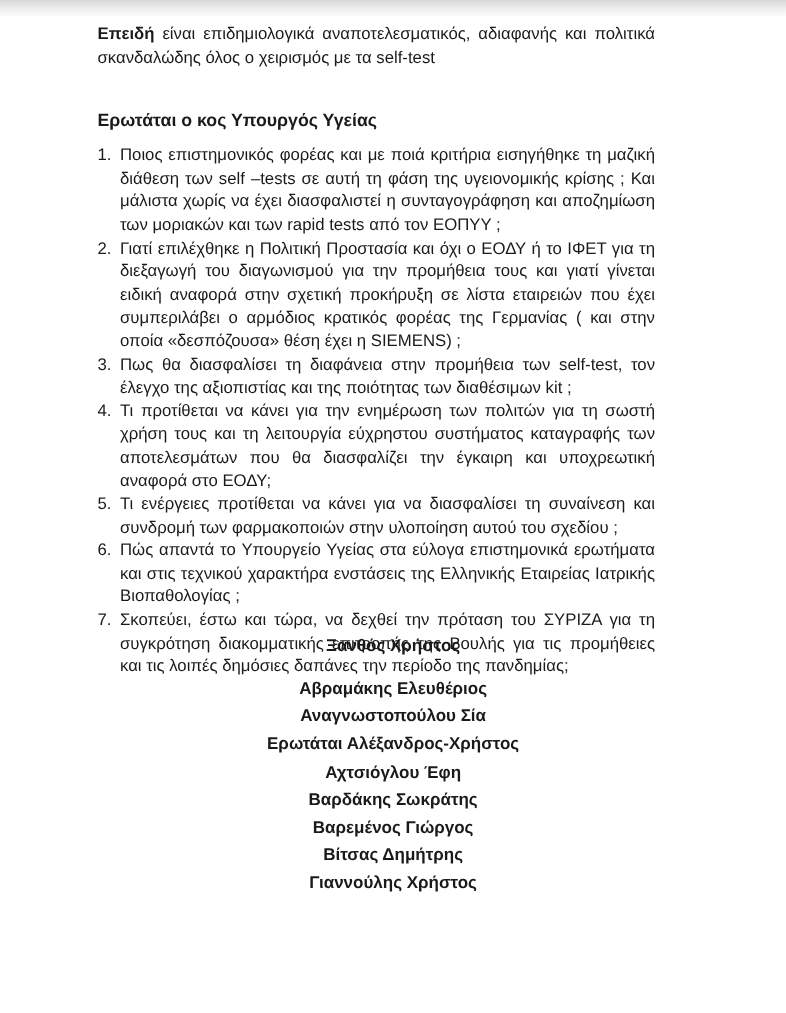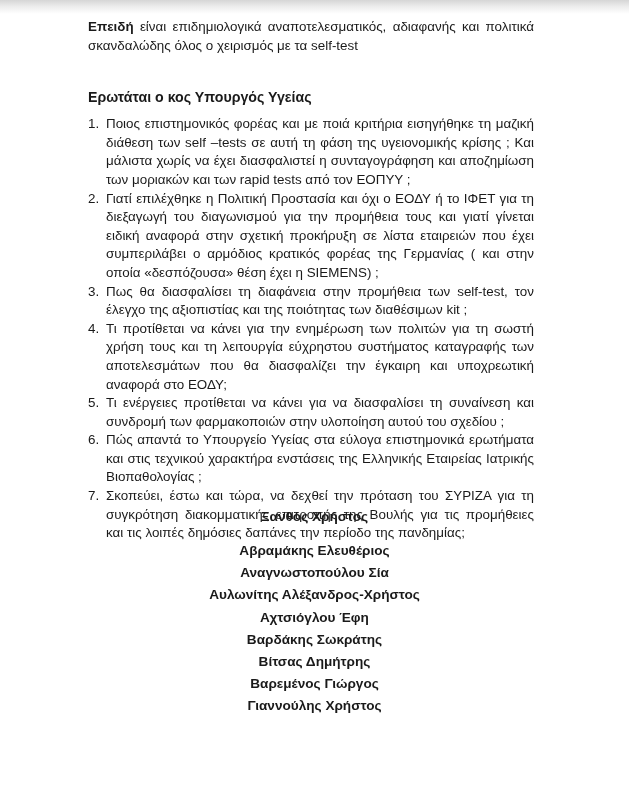--- a/index.html
+++ b/index.html
@@ -16,21 +16,21 @@
       color: #1a1a1a;
     }
     .top-shadow {
       position: absolute;
       left: 0; top: 0;
       width: 629px; height: 14px;
       background: linear-gradient(to bottom, #d6d6d6 0%, #ececec 45%, #ffffff 100%);
     }
     .page {
       position: absolute;
-      left: 88px;
+      left: 78px;
       top: 18px;
       width: 446px;
       font-size: 13.4px;
       line-height: 18.6px;
     }
     .intro {
       text-align: justify;
       margin: 0;
     }
     .intro b { font-weight: bold; }
@@ -89,20 +89,20 @@
     <li><span class="num">6.</span><span>Πώς απαντά το Υπουργείο Υγείας στα εύλογα επιστημονικά ερωτήματα και στις τεχνικού χαρακτήρα ενστάσεις της Ελληνικής Εταιρείας Ιατρικής Βιοπαθολογίας ;</span></li>
     <li><span class="num">7.</span><span>Σκοπεύει, έστω και τώρα, να δεχθεί την πρόταση του ΣΥΡΙΖΑ για τη συγκρότηση διακομματικής επιτροπής της Βουλής για τις προμήθειες και τις λοιπές δημόσιες δαπάνες την περίοδο της πανδημίας;</span></li>
   </ol>
 </div>
 
 <div class="signers">
   <div class="sig-first">Ξανθός Χρήστος</div>
   <div class="sig-list">
     <div class="sig-name">Αβραμάκης Ελευθέριος</div>
     <div class="sig-name">Αναγνωστοπούλου Σία</div>
-    <div class="sig-name">Αυλωνίτης Αλέξανδρος-Χρήστος</div>
+    <div class="sig-name">Ερωτάται Αλέξανδρος-Χρήστος</div>
     <div class="sig-name">Αχτσιόγλου Έφη</div>
     <div class="sig-name">Βαρδάκης Σωκράτης</div>
+    <div class="sig-name">Βαρεμένος Γιώργος</div>
     <div class="sig-name">Βίτσας Δημήτρης</div>
-    <div class="sig-name">Βαρεμένος Γιώργος</div>
     <div class="sig-name">Γιαννούλης Χρήστος</div>
   </div>
 </div>
 
 </body></html>

